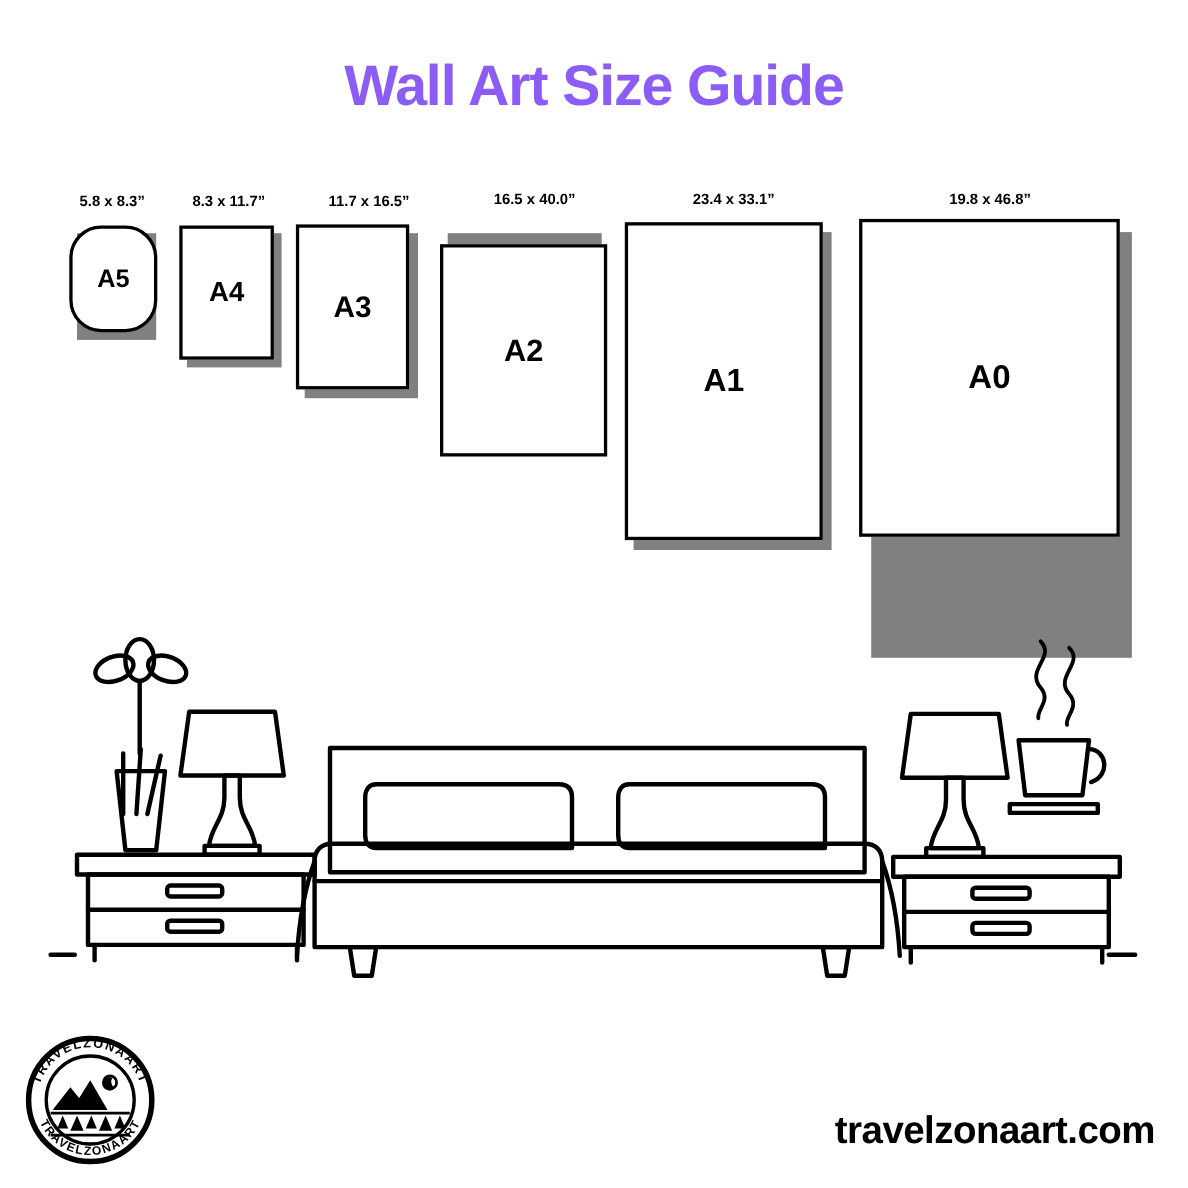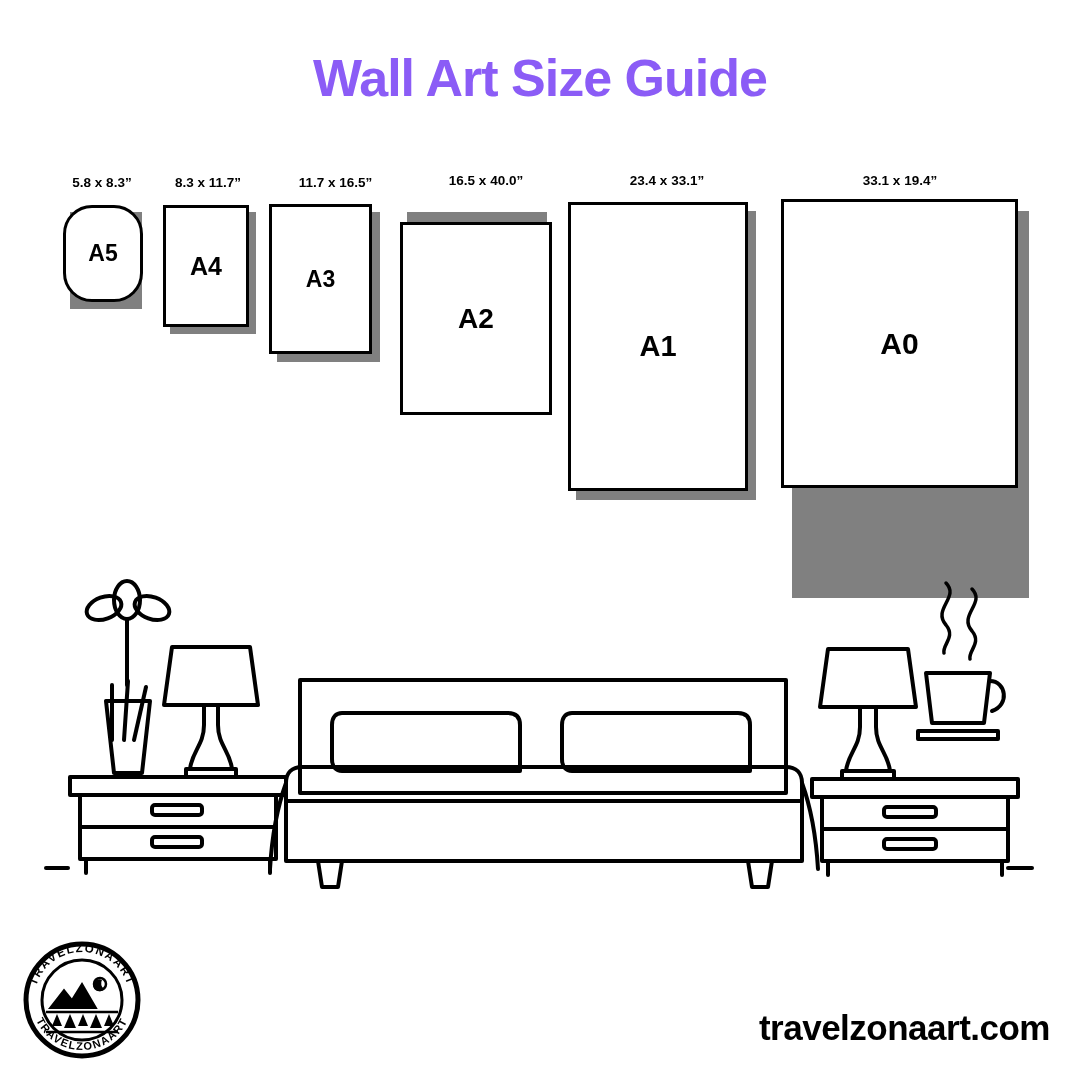--- a/index.html
+++ b/index.html
@@ -62,21 +62,21 @@
     align-items: center;
     justify-content: center;
   }
   .frame-label {
     font-size: 20px;
     font-weight: bold;
     color: #000;
   }
   .fl-a5 { font-size: 23px; }
   .fl-a4 { font-size: 25px; }
-  .fl-a3 { font-size: 23px; }
+  .fl-a3 { font-size: 27px; }
   .fl-a2 { font-size: 28px; }
   .fl-a1 { font-size: 29px; }
   .fl-a0 { font-size: 30px; }
 
   
   #bedroom-scene {
     position: absolute;
     left: 0;
     top: 565px;
     width: 1080px;
@@ -141,21 +141,21 @@
 
   <div class="frame-group" style="left:562px; top:173px; width:210px;">
     <div class="frame-dims" style="top:0;">23.4 x 33.1”</div>
     <div class="frame-shadow" style="left:14px; top:38px; width:180px; height:289px;"></div>
     <div class="frame-box" style="left:6px; top:29px; width:180px; height:289px;">
       <span class="frame-label fl-a1">A1</span>
     </div>
   </div>
 
   <div class="frame-group" style="left:772px; top:173px; width:256px;">
-    <div class="frame-dims" style="top:0;">33.1 x 19.4”</div>
+    <div class="frame-dims" style="top:0;">19.8 x 46.8”</div>
     <div class="frame-shadow" style="left:20px; top:38px; width:237px; height:387px;"></div>
     <div class="frame-box" style="left:9px; top:26px; width:237px; height:289px;">
       <span class="frame-label fl-a0">A0</span>
     </div>
   </div>
 
 </div>
 
 <svg id="bedroom-scene" viewBox="0 0 1080 350" xmlns="http://www.w3.org/2000/svg">
   <g fill="none" stroke="#000000" stroke-width="4" stroke-linejoin="round" stroke-linecap="round">

